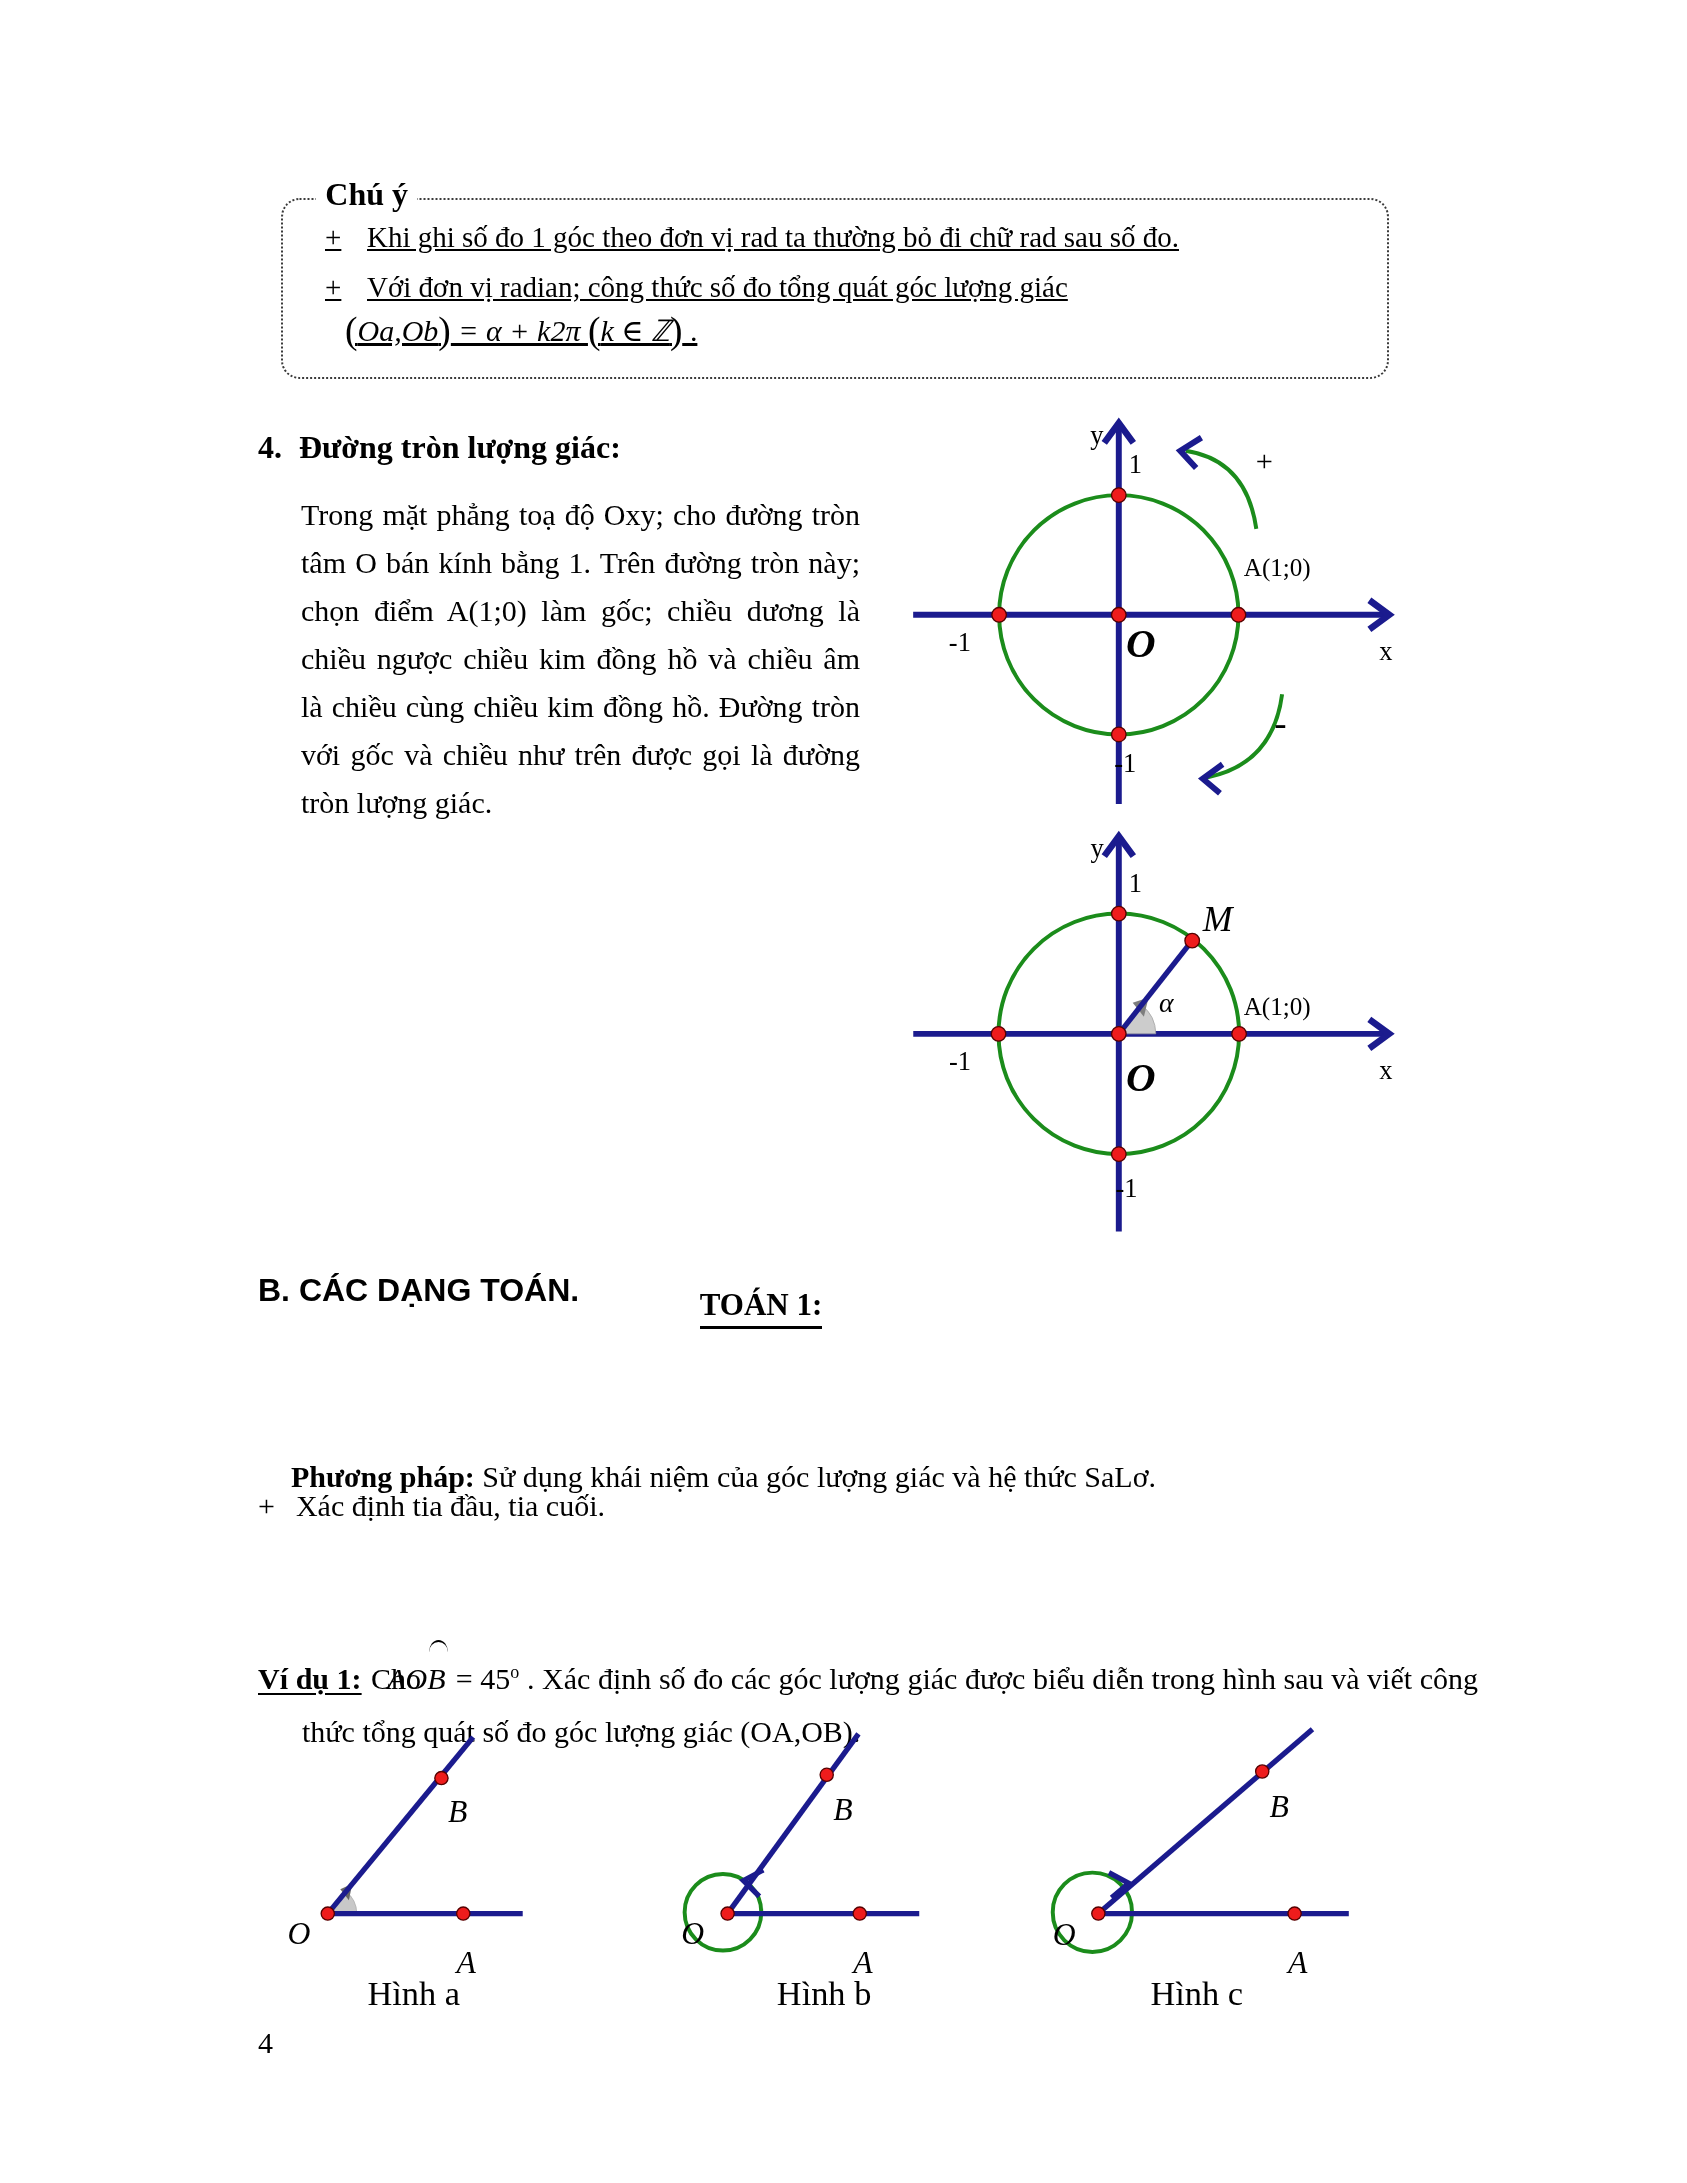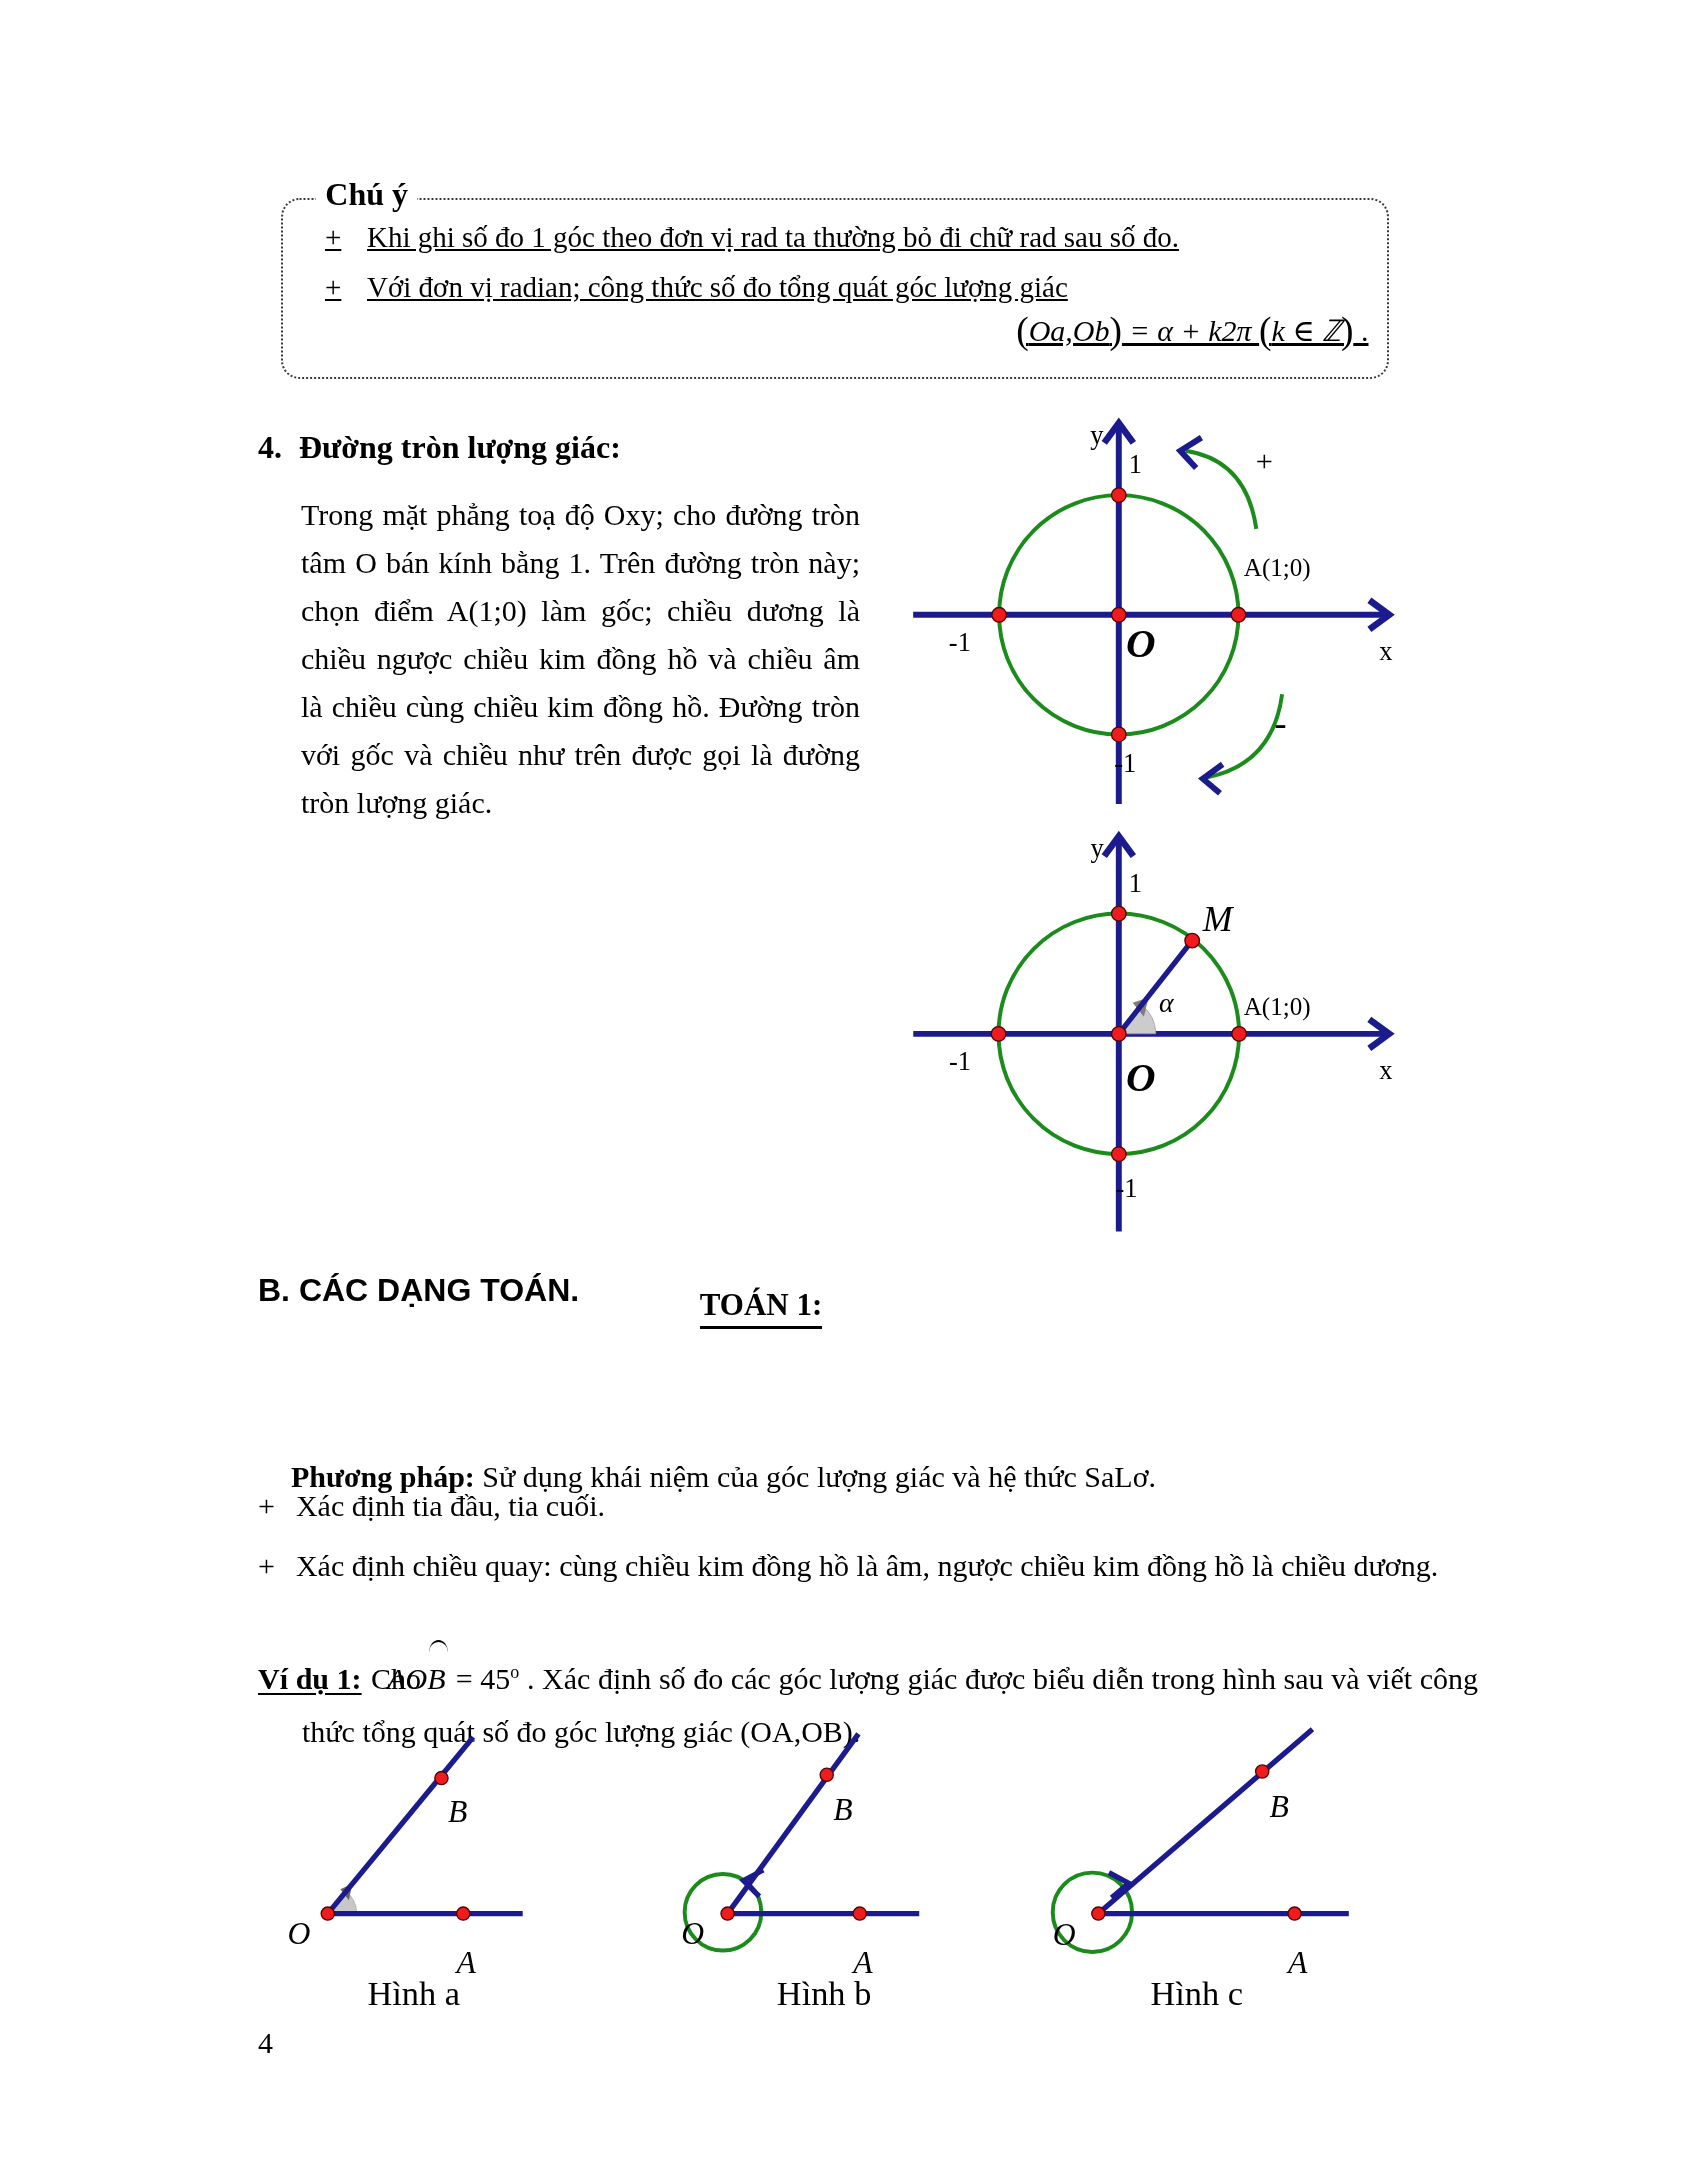--- a/index.html
+++ b/index.html
@@ -18,21 +18,21 @@
     border:2px dotted #3a3a3a;border-radius:18.5px;text-decoration:underline;
   }
   .notebox-title{
     position:absolute;left:33px;top:-24px;background:#fff;padding:0 9.3px;
     font-size:32px;font-weight:bold;
   }
   .notebox-body{padding:20px 18.5px 0 42px;font-size:29px;}
   .brow{display:flex;margin-bottom:16px;line-height:34px;}
   .bmark{width:42px;flex:none;}
   .btext{flex:1;}
-  .nb-formula{margin-left:48px;font-size:30px;font-style:italic;line-height:40px;text-align:right;}
+  .nb-formula{margin-left:20px;font-size:30px;font-style:italic;line-height:40px;}
   .nb-formula .paren{font-style:normal;font-size:125%;vertical-align:-6%;}
 
   .h-sec4{left:258px;top:429px;font-size:32px;font-weight:bold;display:flex;gap:17px;}
   .para1{left:301px;top:491px;width:559px;font-size:30px;line-height:48px;}
   .para2{left:301px;top:936px;width:559px;font-size:30px;line-height:53px;}
 
   .h-secb{left:258px;top:1272px;font-size:32px;font-weight:bold;letter-spacing:0;}
   .center-col{left:93px;width:1336px;text-align:center;}
   .dang1{top:1287px;}
   .dang1 span{display:inline-block;font-size:31px;font-weight:bold;border-bottom:3.3px solid #000;padding-bottom:2.6px;}
@@ -148,21 +148,20 @@
   <p class="abs h-secb sans">B. CÁC DẠNG TOÁN.</p>
 
   <div class="abs center-col dang1">
     <span>TOÁN 1:</span>
   </div>
 
   <p class="abs method"><span style="font-weight:bold">Phương pháp:</span><span> Sử dụng khái niệm của góc lượng giác và hệ thức SaLơ.</span></p>
 
   <p class="abs mbul1 hang"><span class="mk">+</span><span>Xác định tia đầu, tia cuối.</span></p>
 
-  <p class="abs mbul2 hang just"><span class="mk">+</span><span>Xác định chiều quay: cùng chiều kim đồng hồ là âm, ngược chiều kim đồng hồ là chiều dương.</span></p>
 
   <p class="abs example hang just"><span class="exlabel">Ví dụ 1:</span><span>Cho </span><span class="hat">AOB</span><span> = 45</span><sup>o</sup><span> . Xác định số đo các góc lượng giác được biểu diễn trong hình sau và viết công thức tổng quát số đo góc lượng giác (OA,OB).</span></p>
 
   <svg class="abs" style="left:251px;top:1714px" width="1125" height="304" viewBox="0 0 1700 460">
 
     <g>
       <path d="M 115 302 L 159 302 A 44 44 0 0 0 142 268 Z" fill="#c8c8c8" stroke="#a5a5a5" stroke-width="1"></path>
       <polygon points="152,257 134,265 147,282" fill="#666666"></polygon>
       <line x1="115" y1="302" x2="410" y2="302" stroke="#1b1b8e" stroke-width="8"></line>
       <line x1="115" y1="302" x2="335" y2="35" stroke="#1b1b8e" stroke-width="8"></line>

